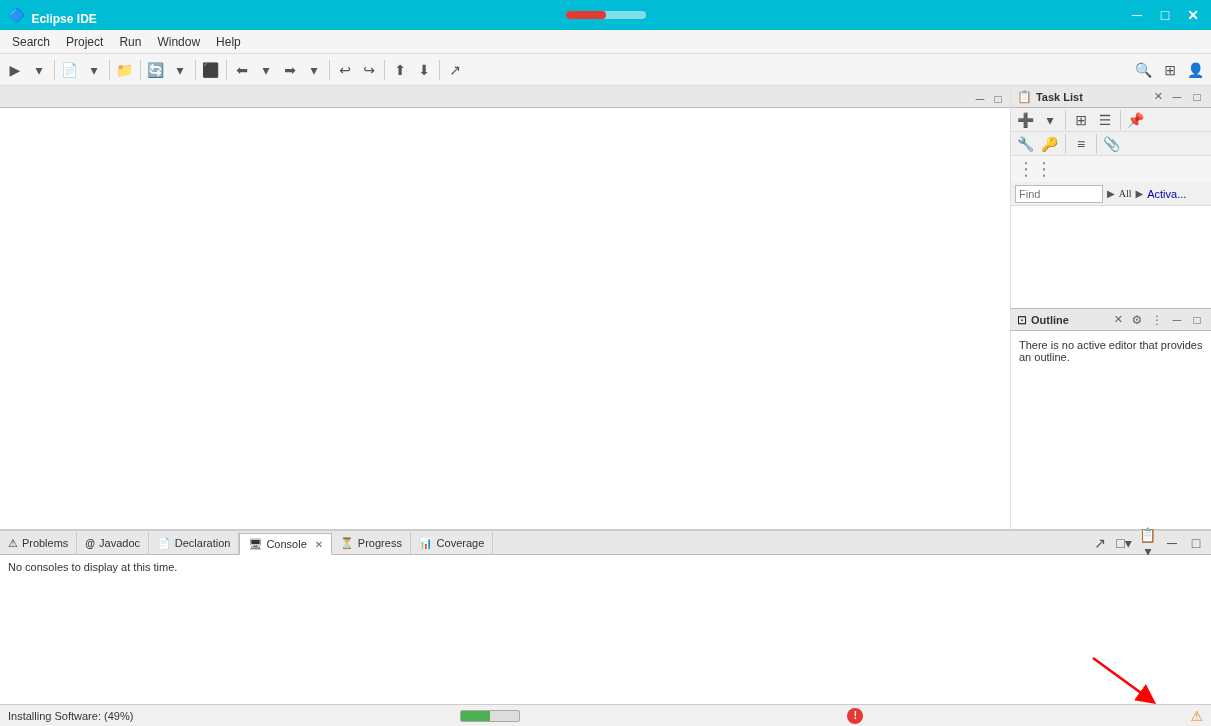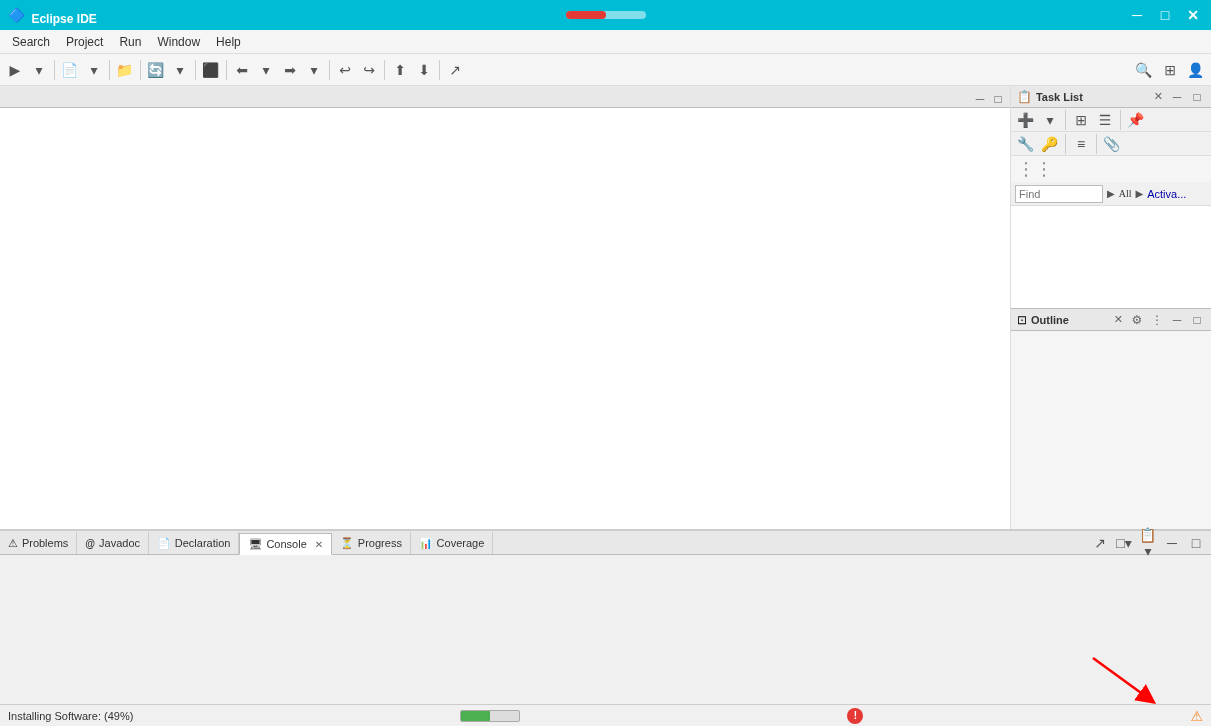--- a/index.html
+++ b/index.html
@@ -482,20 +482,23 @@
     <div class="outline-panel">
       <div class="panel-header">
         <span style="font-size:12px;">⊡</span>
         <span class="panel-title">Outline</span>
         <span class="panel-close">✕</span>
         <span class="editor-ctrl-btn" style="margin-left:2px;">⚙</span>
         <span class="editor-ctrl-btn">⋮</span>
         <span class="editor-ctrl-btn">─</span>
         <span class="editor-ctrl-btn">□</span>
       </div>
+      <div class="outline-content">
+        <span>There is no active editor that provides an outline.</span>
+      </div>
     </div>
   </div>
 </div>
 
 <div class="bottom-area">
   <div class="bottom-tabs-bar">
     <div class="bottom-tab">
       <span>⚠</span>
       <span>Problems</span>
     </div>
@@ -520,20 +523,23 @@
       <span>📊</span>
       <span>Coverage</span>
     </div>
     <div class="bottom-tab-controls">
       <button class="toolbar-btn" title="Open Console">↗</button>
       <button class="toolbar-btn">□▾</button>
       <button class="toolbar-btn">📋▾</button>
       <button class="toolbar-btn">─</button>
       <button class="toolbar-btn">□</button>
     </div>
+  </div>
+  <div class="bottom-content">
+    <span>No consoles to display at this time.</span>
   </div>
 </div>
 
 <div class="status-bar" style="position:relative;">
 
   <svg class="annotation-arrow" width="80" height="60" viewBox="0 0 80 60" style="position:absolute;bottom:18px;right:48px;pointer-events:none;">
     <defs>
       <marker id="arrowhead" markerWidth="8" markerHeight="8" refX="4" refY="4" orient="auto">
         <polygon points="0 0, 8 4, 0 8" fill="red"></polygon>
       </marker>

